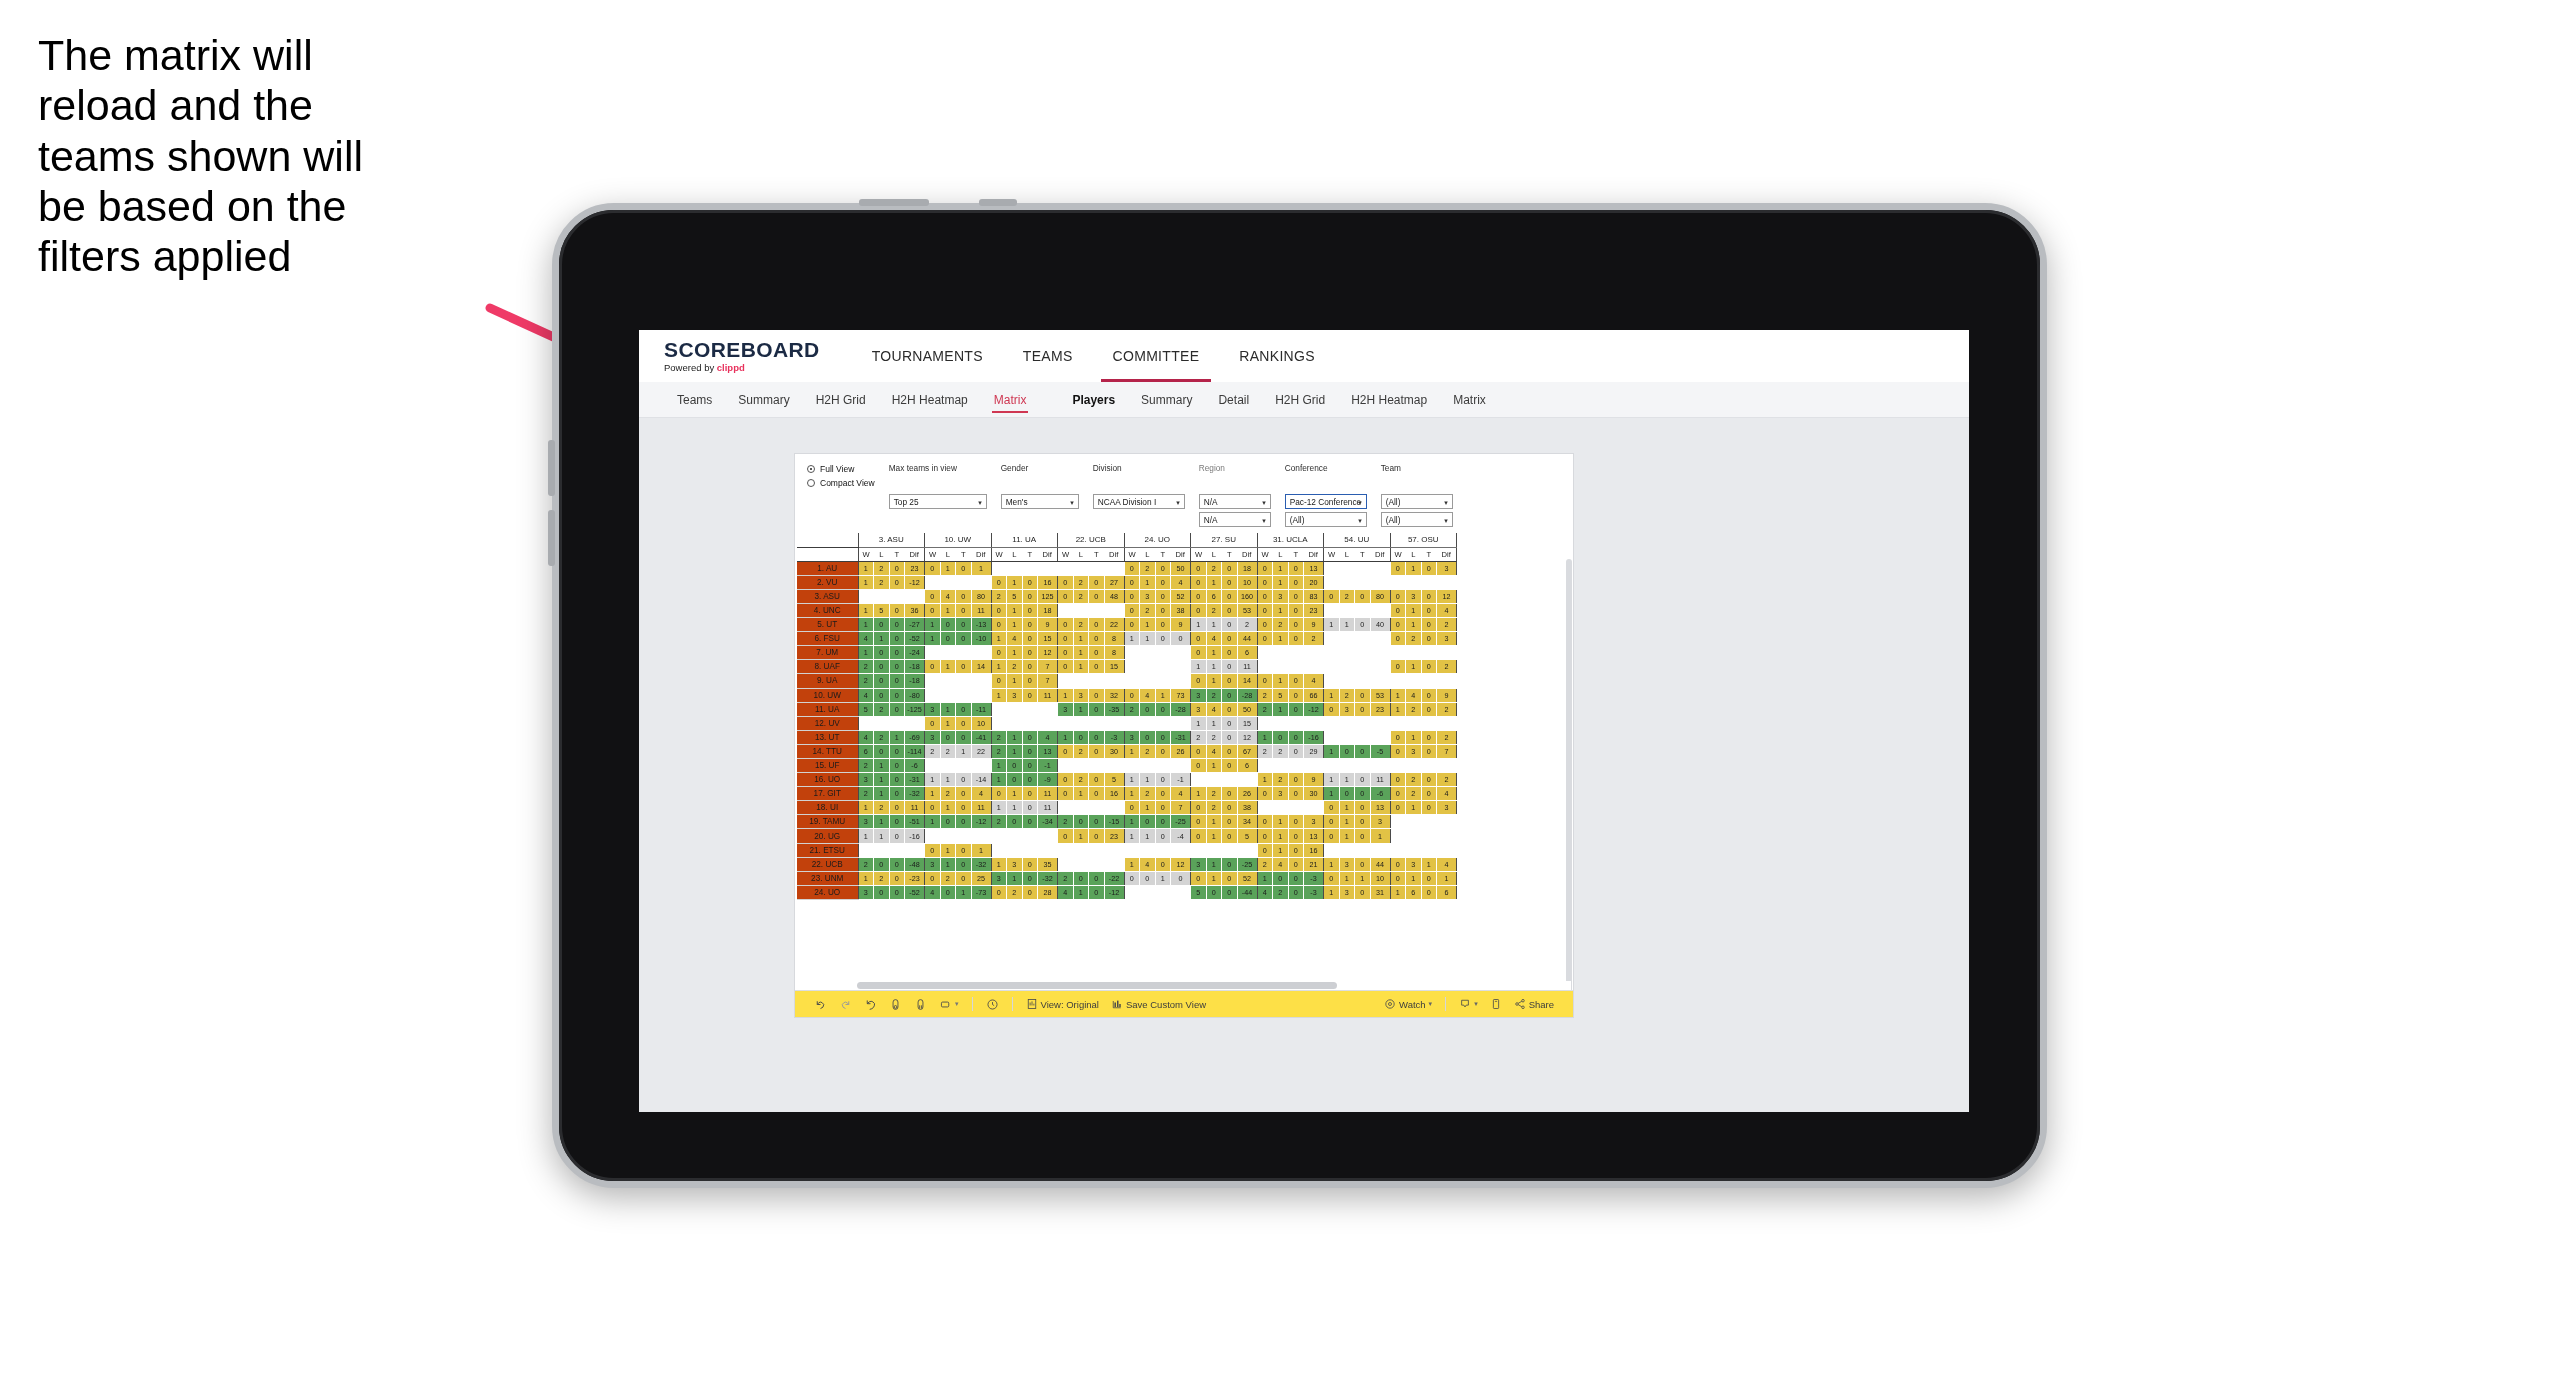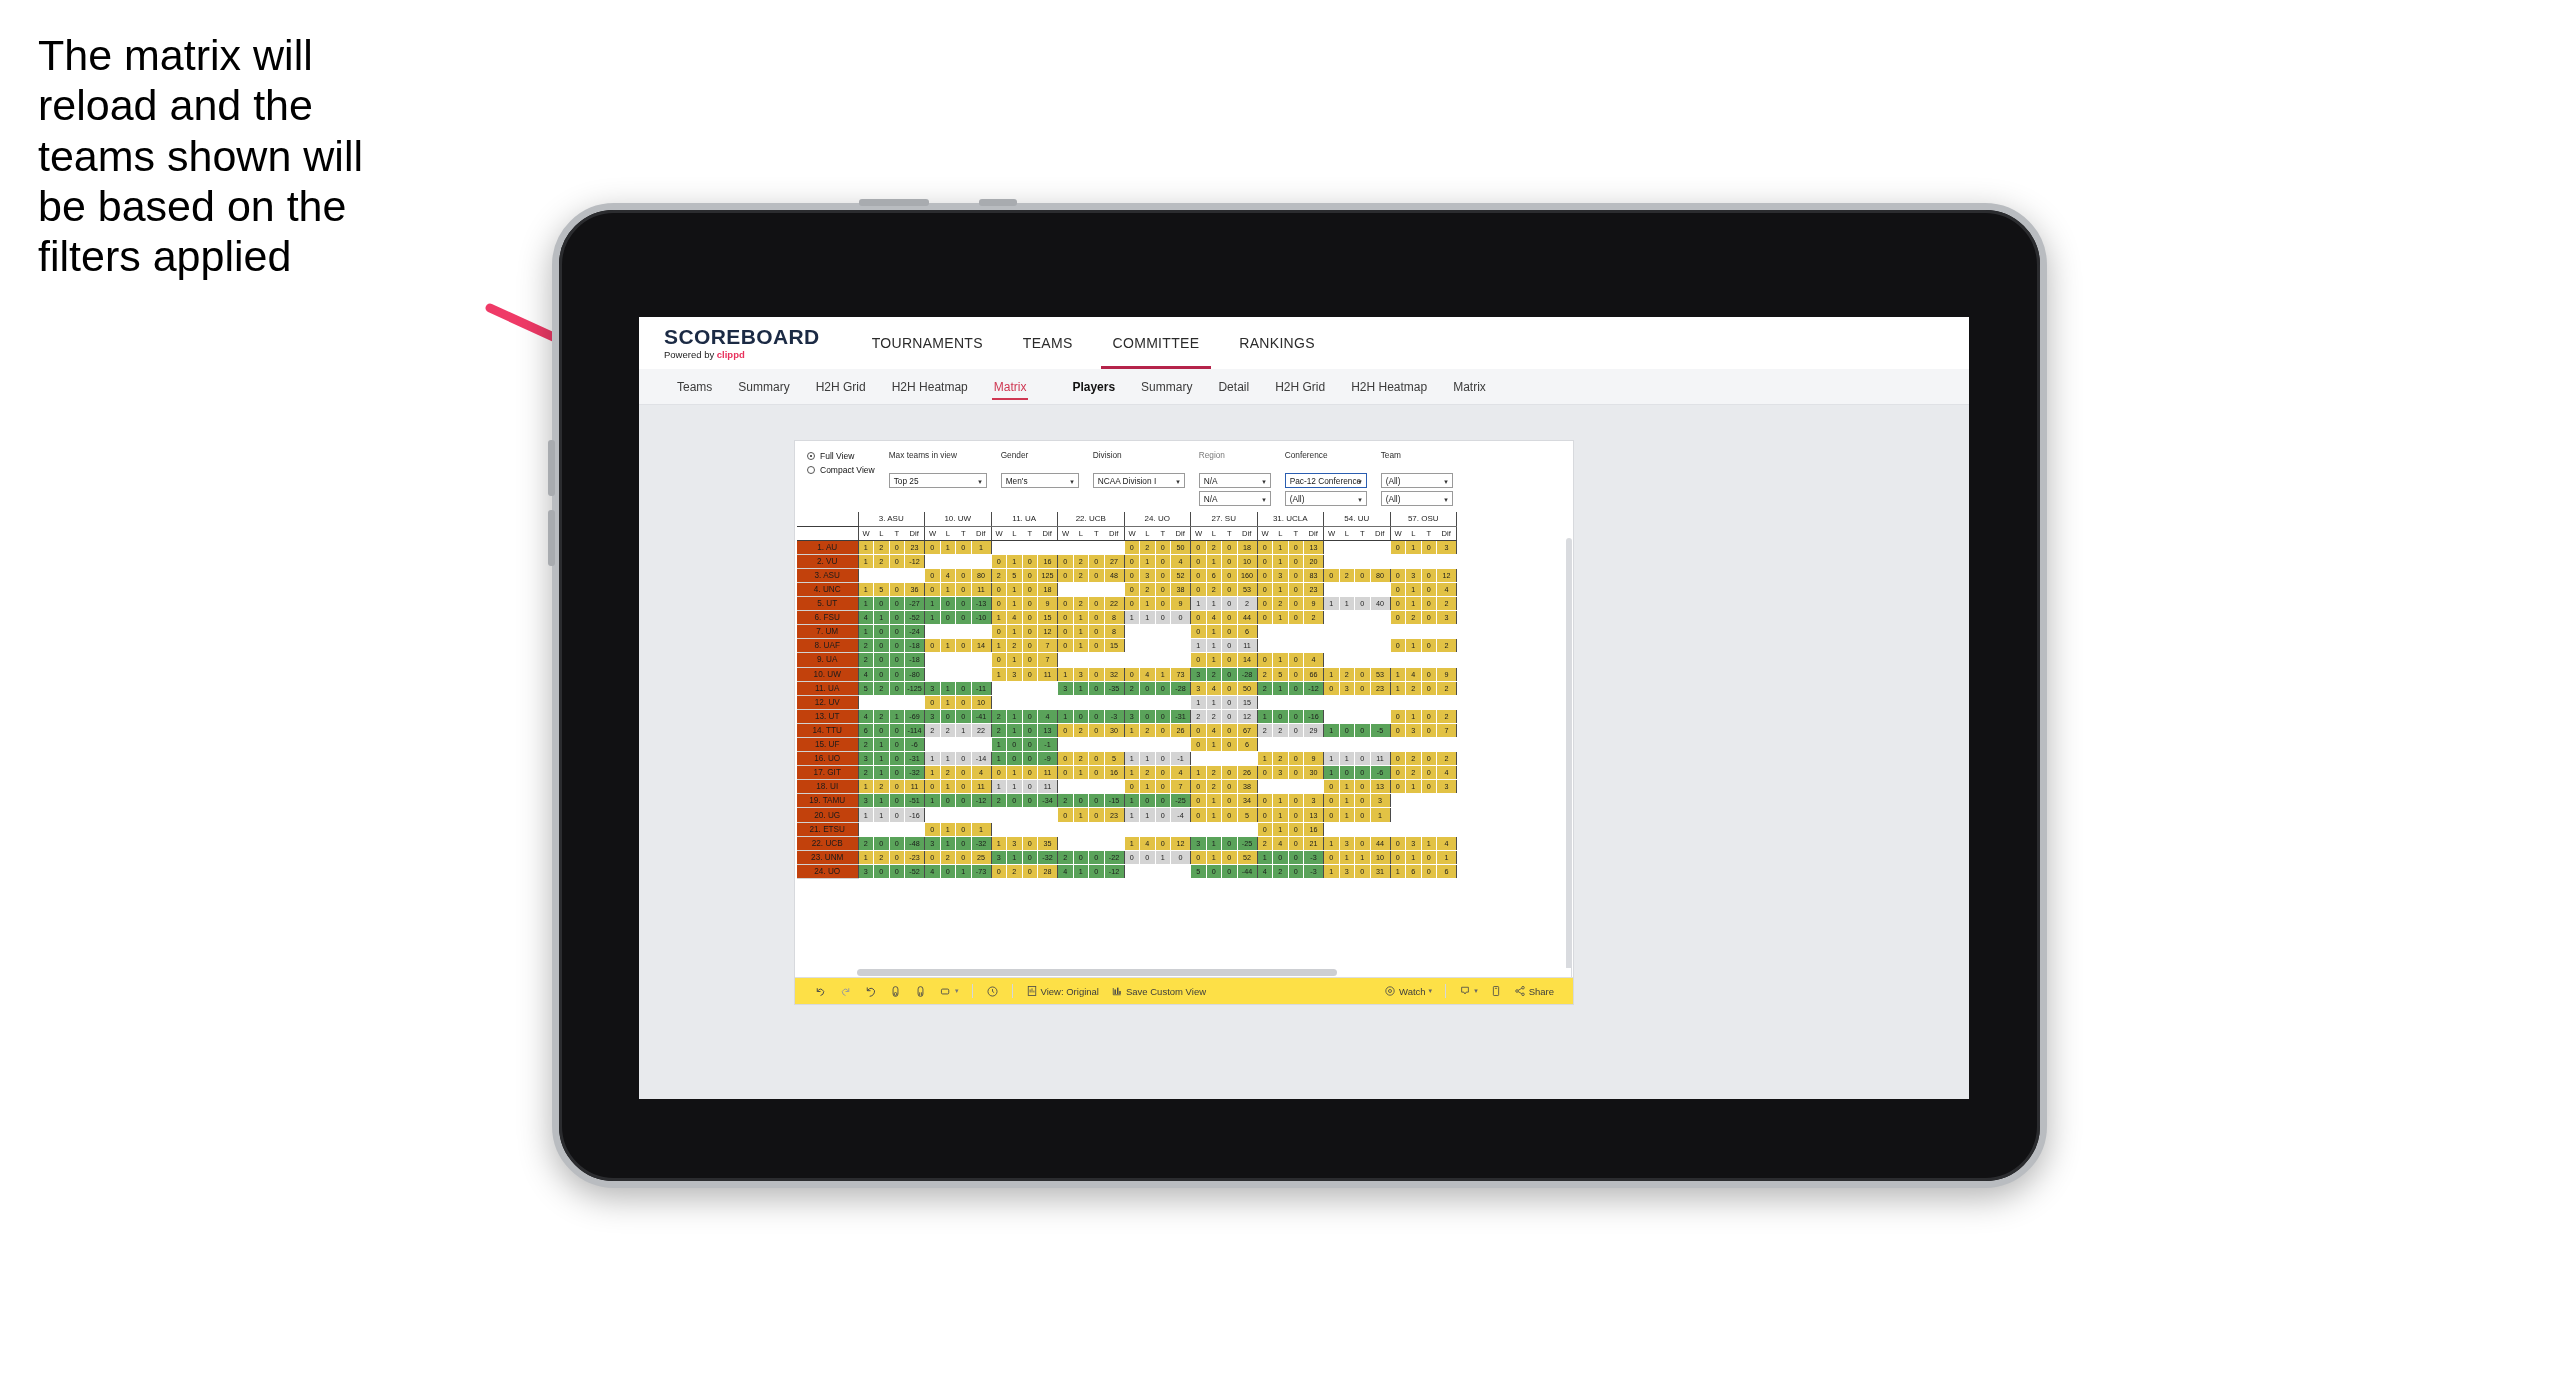--- a/index.html
+++ b/index.html
@@ -63,21 +63,21 @@
   .lens {
     position: absolute;
     left: 88px;
     border-radius: 50%;
     background: #000000;
   }
 
   
   #screen {
     position: absolute;
-    left: 80px; top: 107px;
+    left: 80px; top: 120px;
     width: 1330px; height: 782px;
     background: #e8eaed;
     overflow: hidden;
   }
 
   
   #topnav {
     height: 52px;
     background: #ffffff;
     display: flex;
@@ -153,21 +153,21 @@
 
   
   #filters {
     display: flex;
     padding: 9px 10px 6px 12px;
     gap: 14px;
     font-size: 8.5px;
     color: #111;
   }
   .filter-group { display: flex; flex-direction: column; }
-  .filter-label { font-size: 8.3px; color: #2f2f2f; margin-bottom: 12px; height: 11px; }
+  .filter-label { font-size: 8.3px; color: #2f2f2f; margin-bottom: 20px; height: 11px; }
   .filter-label.muted { color: #7a7a7a; }
   .sel {
     height: 15px;
     border: 1px solid #9a9a9a;
     background: #ffffff;
     display: flex; align-items: center;
     padding: 0 4px;
     font-size: 8.3px;
     color: #1a1a1a;
     position: relative;

